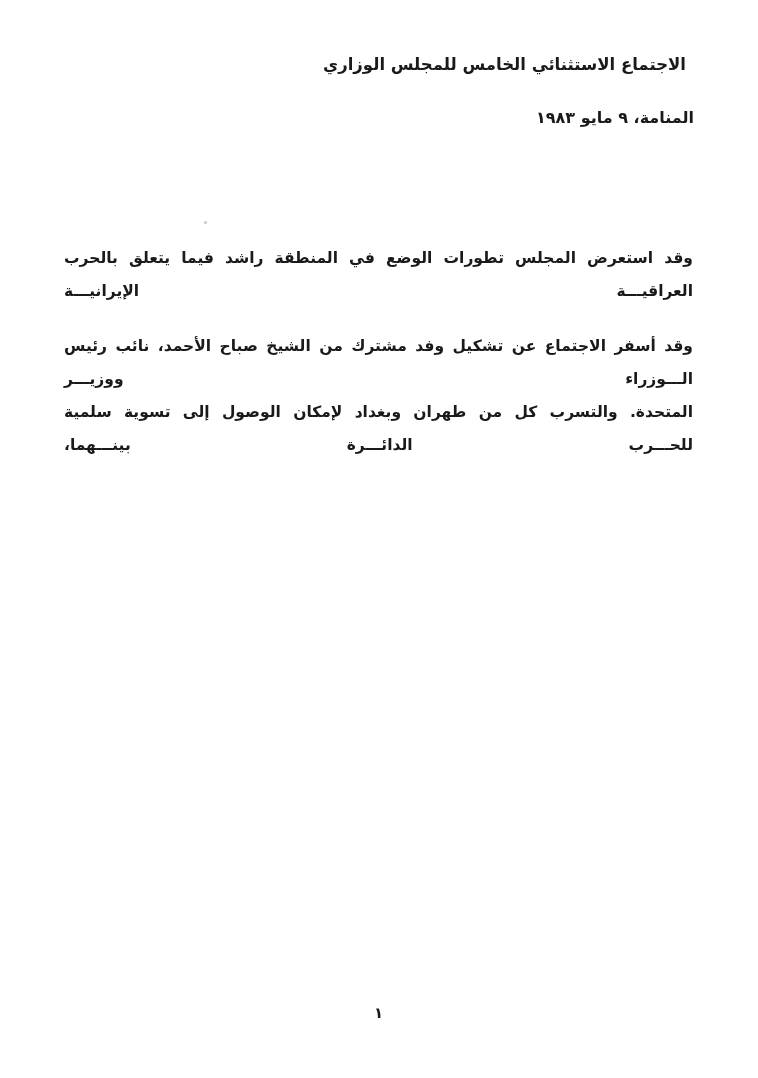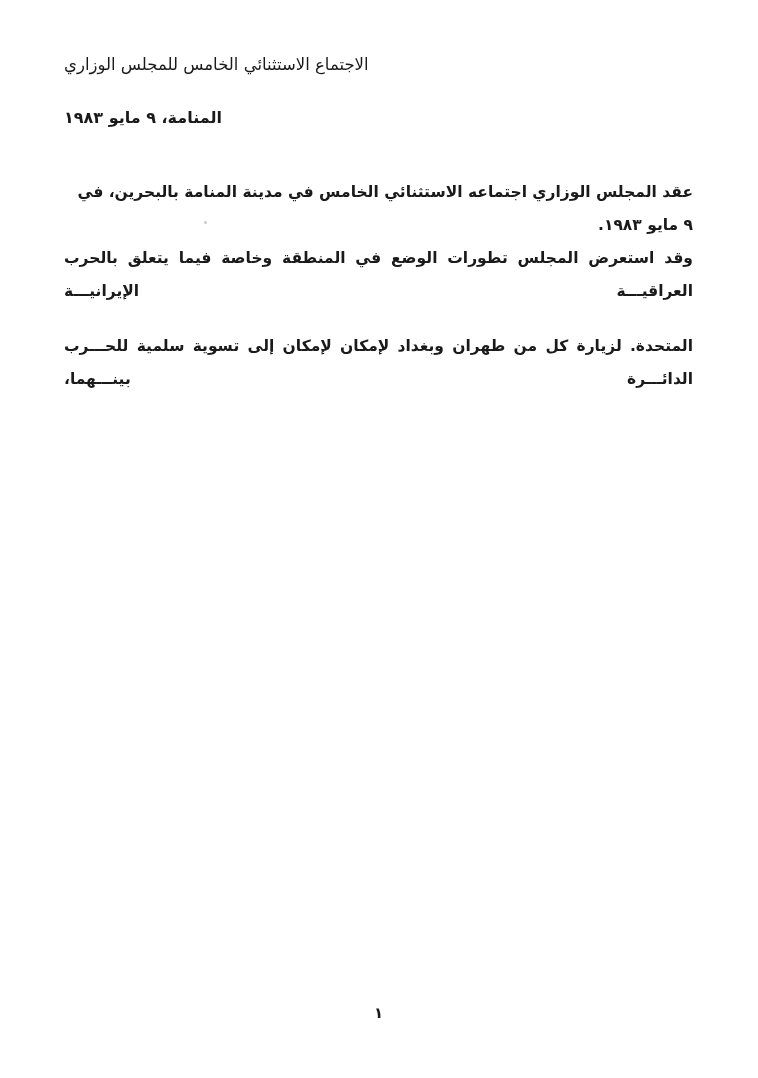--- a/index.html
+++ b/index.html
@@ -18,30 +18,30 @@
     position:absolute;inset:0;
     width:758px;height:1078px;
     background:var(--bg);
     color:var(--text);
     direction:rtl;
   }
   .title{
     position:absolute;
     top:50px;left:64px;right:72px;
     height:30px;line-height:30px;
-    font-size:16.5px;font-weight:400;
-    text-align:left;
+    font-size:16.5px;font-weight:700;
+    text-align:right;
     color:var(--text);
   }
   .subtitle{
     position:absolute;
     top:103px;left:64px;right:64px;
     height:30px;line-height:30px;
     font-size:16px;font-weight:700;
-    text-align:left;
+    text-align:right;
     color:var(--text);
   }
   .para{
     position:absolute;
     right:65px;left:64px;
     font-size:15.5px;font-weight:700;
     line-height:33px;
     text-align:right;
     color:var(--text);
   }
@@ -67,29 +67,27 @@
 </style>
 </head>
 <body>
 
 <div class="page">
 
   <div class="title">الاجتماع الاستثنائي الخامس للمجلس الوزاري</div>
 
   <div class="subtitle">المنامة، ٩ مايو ١٩٨٣</div>
 
-  <div class="para" style="top:176px">
-    <span class="line">عقد المجلس الوزاري اجتماعه الاستثنائي الخامس في مدينة المنامة بالبحرين، في ٩ مايو ١٩٨٣.</span>
-  </div>
 
   <div class="para" style="top:242px">
-    <span class="line fill">وقد استعرض المجلس تطورات الوضع في المنطقة وخاصة فيما يتعلق بالحرب العراقيـــة الإيرانيـــة</span>
+    <span class="line fill">وقد استعرض المجلس تطورات الوضع في المنطقة راشد فيما يتعلق بالحرب العراقيـــة الإيرانيـــة</span>
   </div>
 
   <div class="para" style="top:330px">
-    <span class="line fill">المتحدة. لزيارة كل من طهران وبغداد لإمكان لإمكان إلى تسوية سلمية للحـــرب الدائـــرة بينـــهما،</span>
+    <span class="line fill">وقد أسفر الاجتماع عن تشكيل وفد مشترك من الشيخ صباح الأحمد، نائب رئيس الـــوزراء ووزيـــر</span>
+    <span class="line fill">المتحدة. والتسرب كل من طهران وبغداد لإمكان الوصول إلى تسوية سلمية للحـــرب الدائـــرة بينـــهما،</span>
   </div>
 
   <div class="speck"></div>
 
   <div class="page-number">١</div>
 
 </div>
 
 </body></html>

